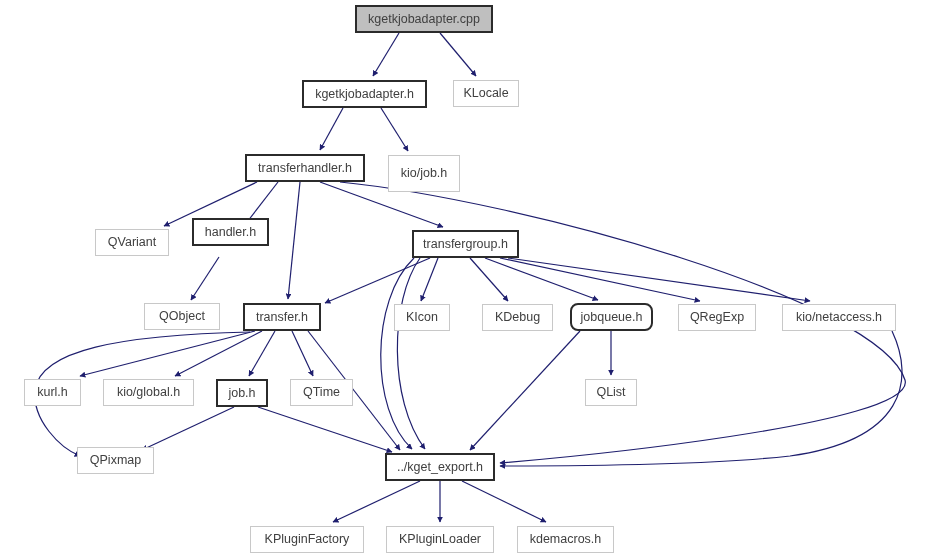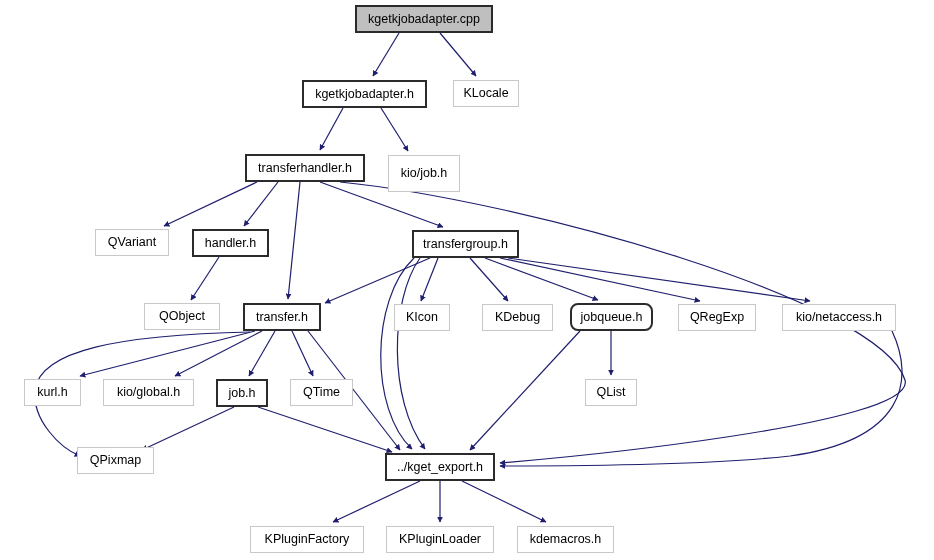--- a/index.html
+++ b/index.html
@@ -24,21 +24,21 @@
     pointer-events: none;
   }
   .node {
     position: absolute;
     box-sizing: border-box;
     display: flex;
     align-items: center;
     justify-content: center;
     background: #ffffff;
     border: 1px solid #c8c8c8;
-    color: #000000;
+    color: #404040;
     font-size: 12.5px;
     line-height: 1;
     white-space: nowrap;
     z-index: 2;
   }
   .node.solid {
     border: 2px solid #2b2b2b;
   }
   .node.root {
     border: 2px solid #2b2b2b;
@@ -106,21 +106,21 @@
       </div>
       <div class="node solid" style="left: 245px; top: 154px; width: 120px; height: 28px; border-color: rgb(43, 43, 43);">
         <span class="node-label">transferhandler.h</span>
       </div>
       <div class="node light" style="left: 388px; top: 155px; width: 72px; height: 37px; border-color: rgb(200, 200, 200);">
         <span class="node-label">kio/job.h</span>
       </div>
       <div class="node light" style="left: 95px; top: 229px; width: 74px; height: 27px; border-color: rgb(200, 200, 200);">
         <span class="node-label">QVariant</span>
       </div>
-      <div class="node solid" style="left: 192px; top: 229px; width: 77px; height: 28px; border-color: rgb(43, 43, 43);">
+      <div class="node solid" style="left: 192px; top: 218px; width: 77px; height: 28px; border-color: rgb(43, 43, 43);">
         <span class="node-label">handler.h</span>
       </div>
       <div class="node solid" style="left: 412px; top: 230px; width: 107px; height: 28px; border-color: rgb(43, 43, 43);">
         <span class="node-label">transfergroup.h</span>
       </div>
       <div class="node light" style="left: 144px; top: 303px; width: 76px; height: 27px; border-color: rgb(200, 200, 200);">
         <span class="node-label">QObject</span>
       </div>
       <div class="node solid" style="left: 243px; top: 303px; width: 78px; height: 28px; border-color: rgb(43, 43, 43);">
         <span class="node-label">transfer.h</span>

